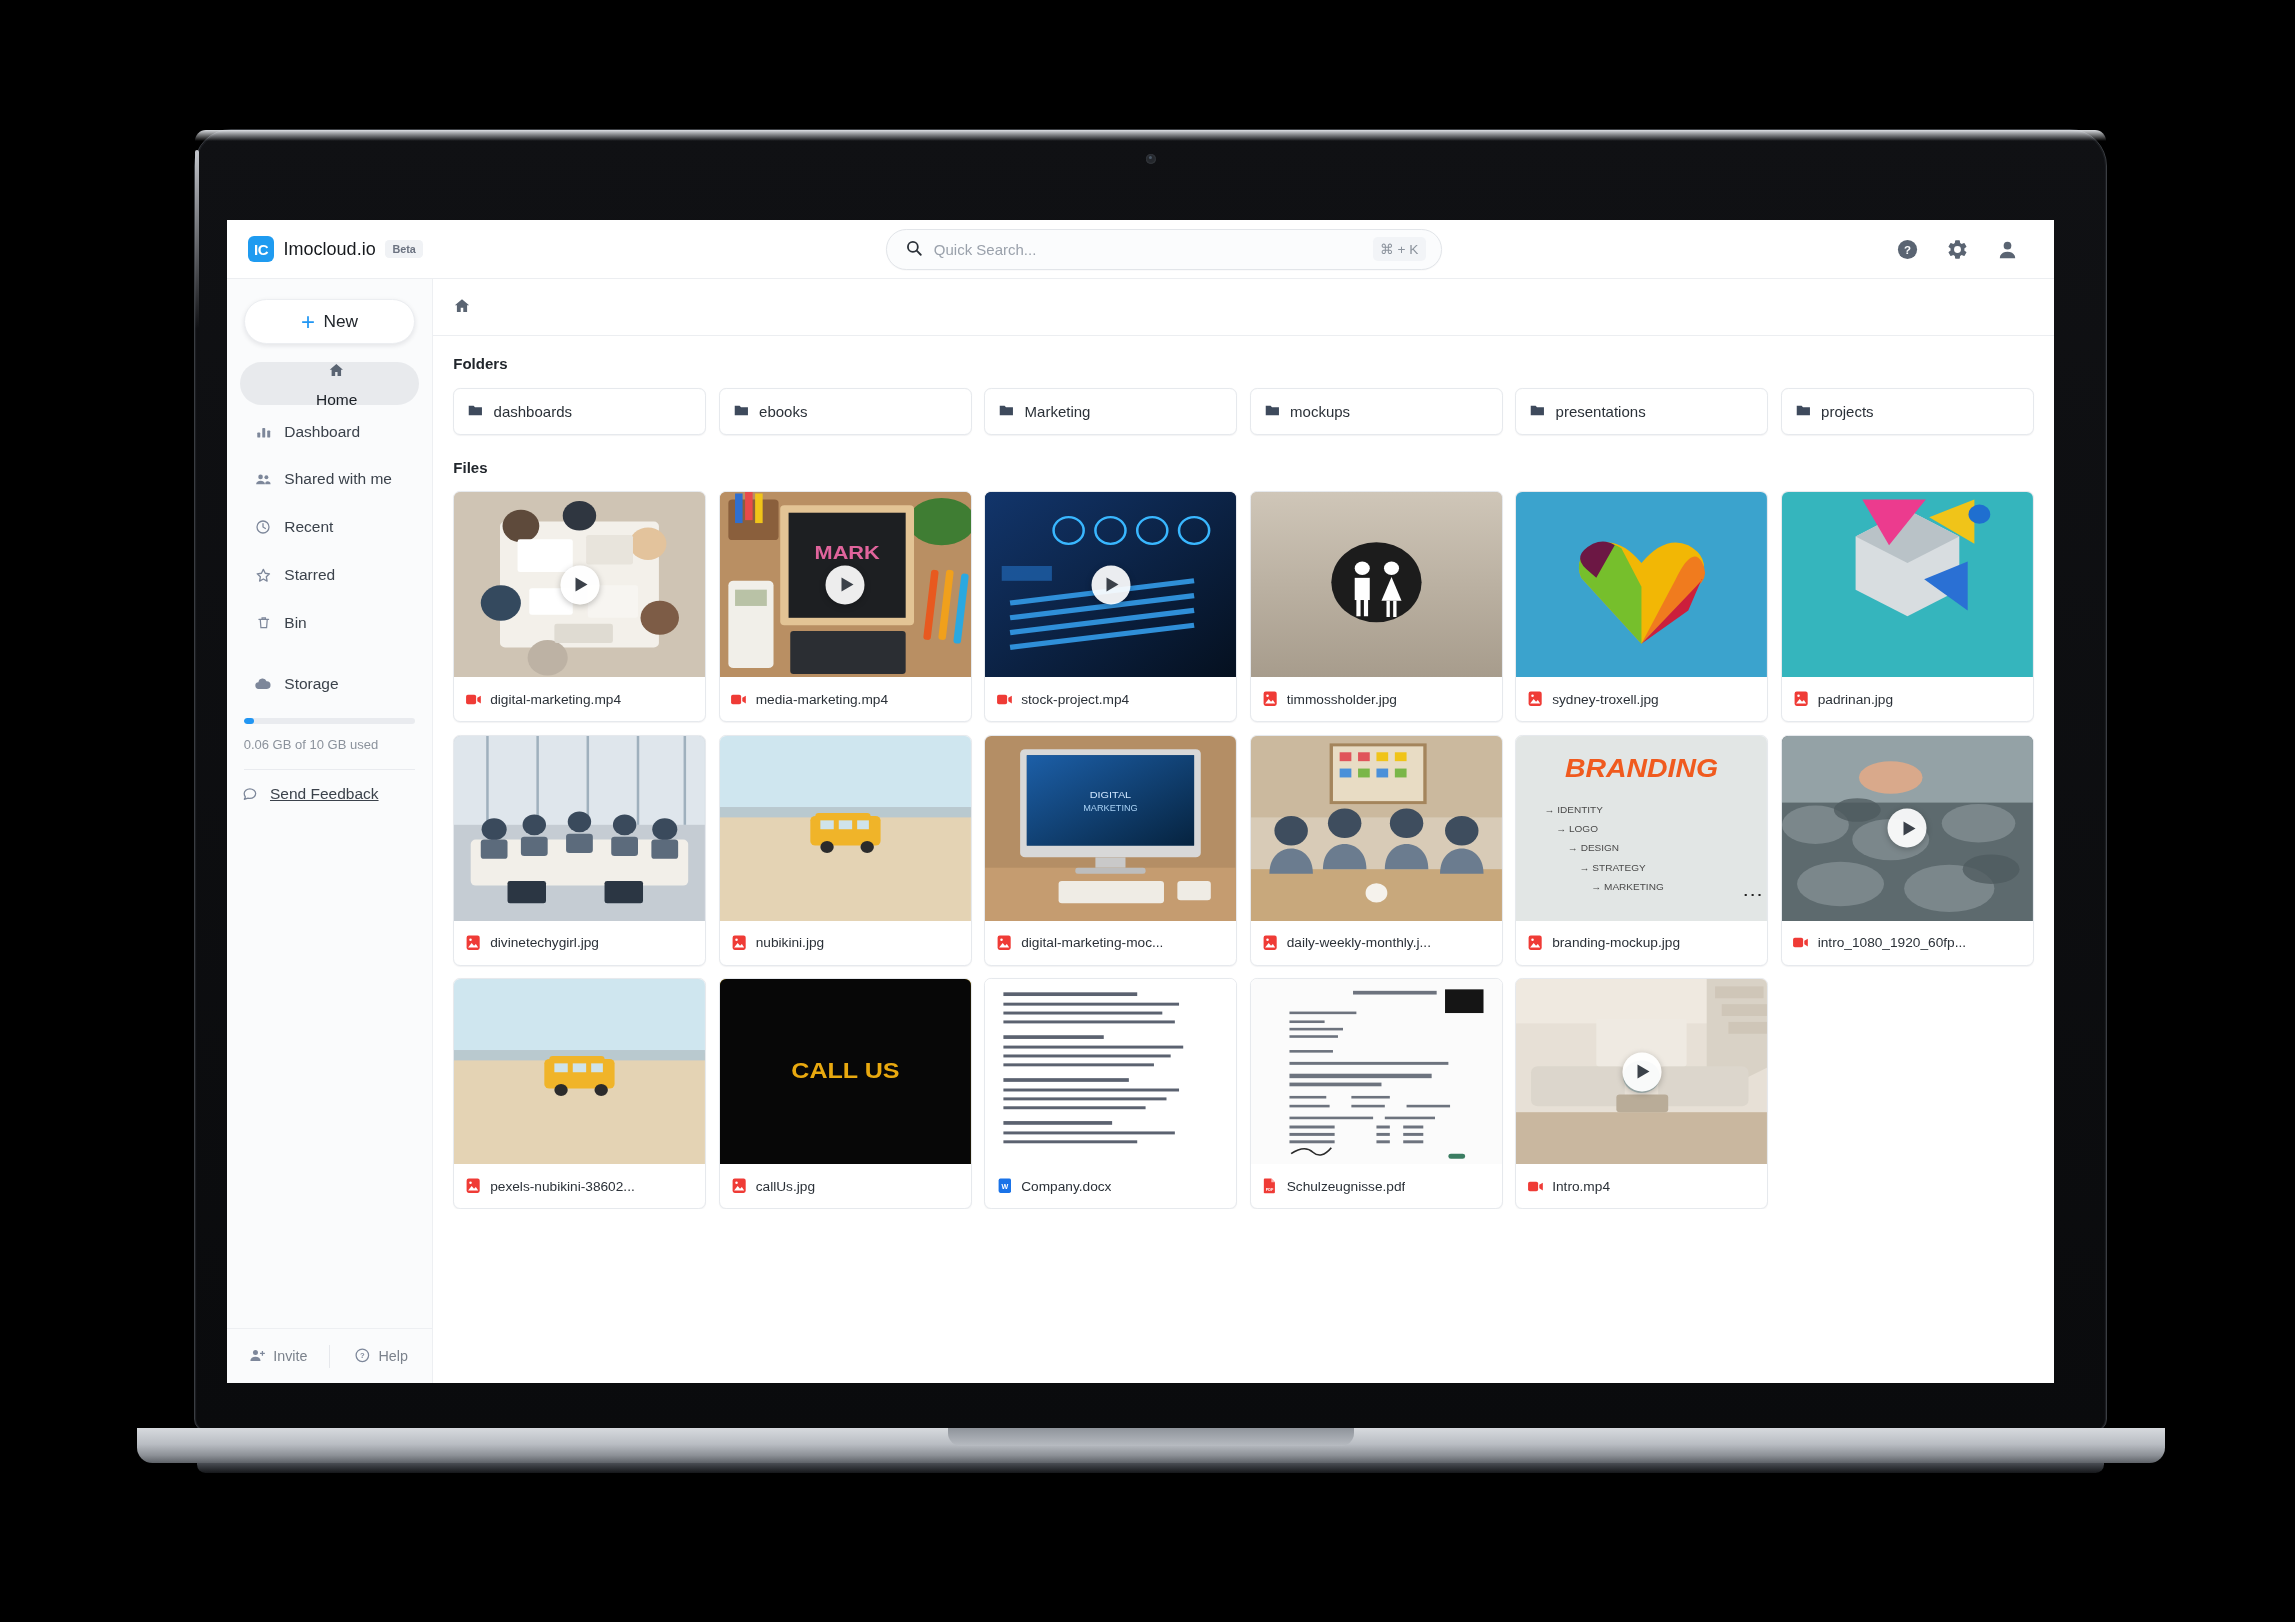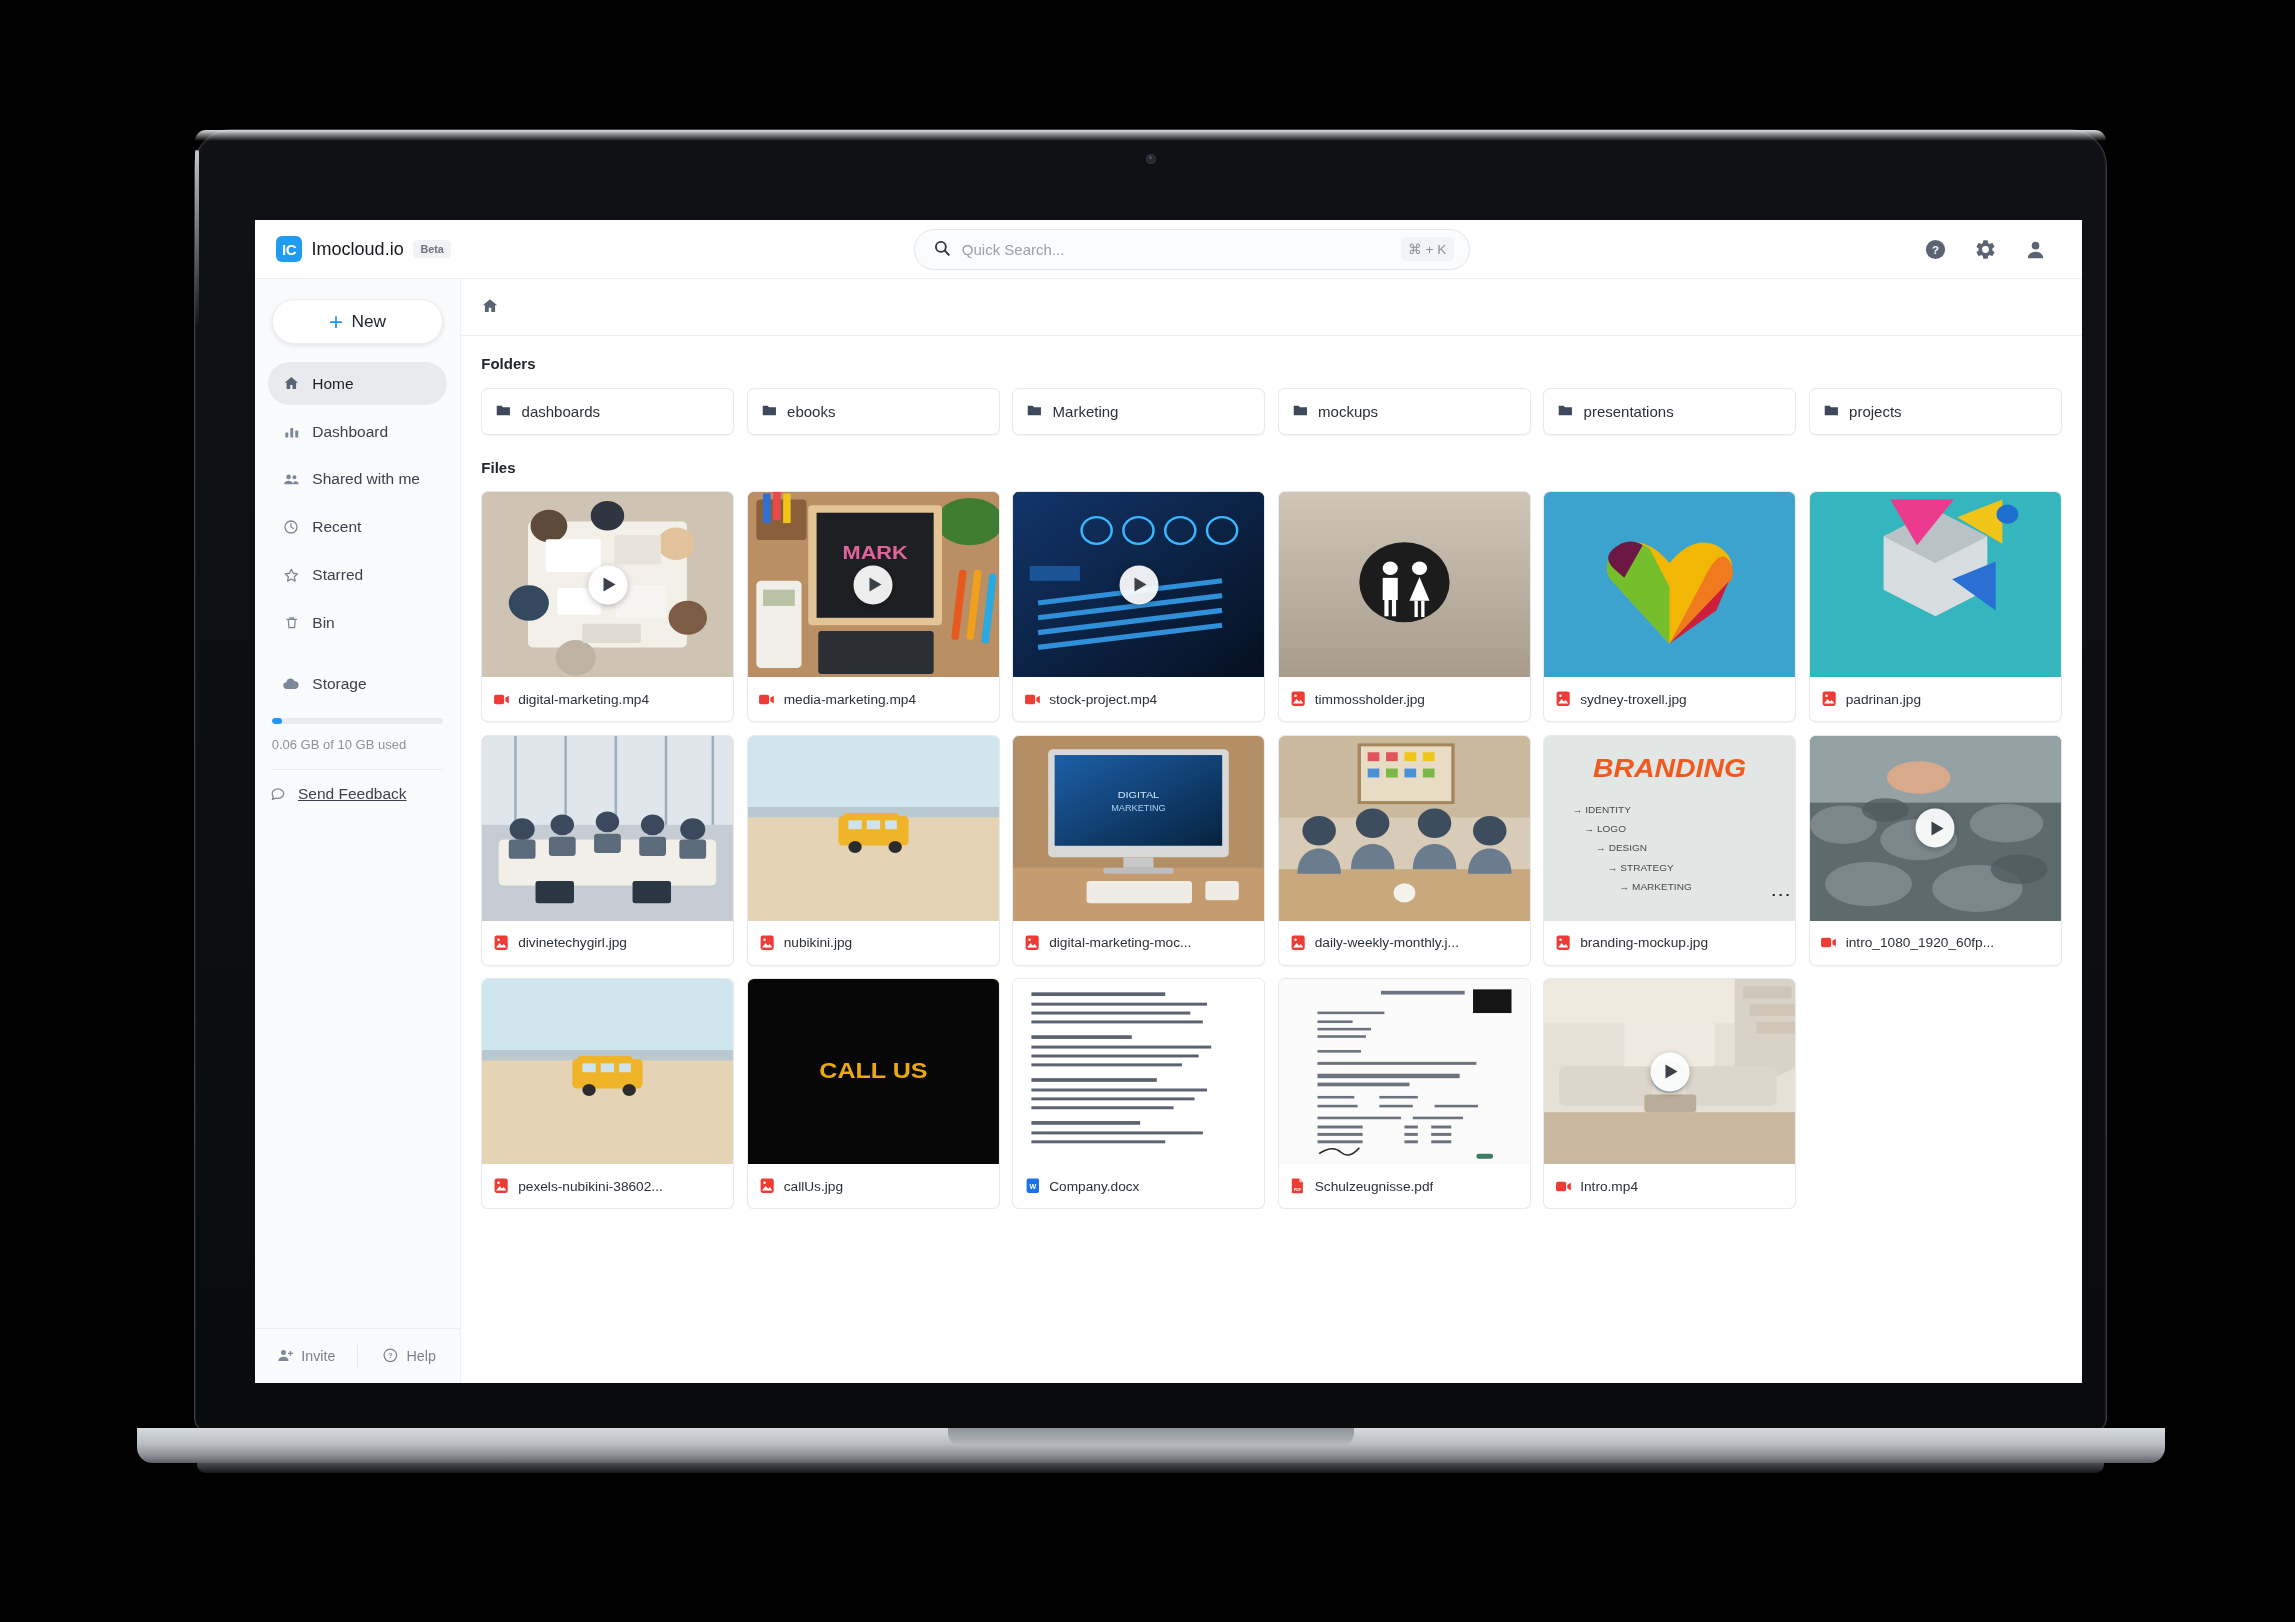--- a/index.html
+++ b/index.html
@@ -37,21 +37,21 @@
     position: absolute; left: 50%; top: 24px; transform: translateX(-50%);
     width: 10.2px; height: 10.2px; border-radius: 50%;
     background: #24272c; box-shadow: inset 0 0 1.8px #4d5258;
   }
   .camera::after {
     content:''; position:absolute; left:3px; top:2.4px;
     width:3px;height:3px;border-radius:50%;background:#4a5766;
   }
   .screen {
     position: absolute;
-    left: 60px; top: 90px; width: 1827px; height: 1163px;
+    left: 32px; top: 90px; width: 1827px; height: 1163px;
     background: #ffffff;
     overflow: hidden;
   }
   
   #laptop-base {
     position: absolute;
     left: 137px; top: 1428px; width: 2028px; height: 35px;
     background: linear-gradient(180deg,#d7dade 0%, #b9bdc3 46%, #8d9197 78%, #5e6268 100%);
     border-radius: 0 0 15.5px 15.5px;
   }
@@ -112,21 +112,21 @@
     display:flex; align-items:center; justify-content:center; gap: 8.4px;
     cursor: pointer;
   }
   .new-plus { font-size: 24px; color: #2196f3; line-height: 0.8; font-weight: 300; }
   .new-label { font-size: 17.3px; color: #21262c; font-weight: 500; }
   .nav { padding: 0 13px; }
   .nav-item {
     height: 43px; border-radius: 21.5px; display:flex; align-items:center;
     gap: 12px; padding-left: 14.3px; cursor:pointer; margin-bottom: 4.8px;
   }
-  .nav-item.active { background: #e8eaed; }
+  .nav-item.active { background: #e8eaed; flex-direction: column; }
   .nav-label { font-size: 15.5px; color: #3b424b; }
   .nav-item.active .nav-label { color: #1a1f25; font-weight: 500; }
   .nav-ico { width: 18px; display:flex; align-items:center; justify-content:center; }
   .nav-sep { height: 13px; }
   .storage-bar {
     margin: 8.4px 16.7px 0 16.7px; height: 6px; border-radius: 3px; background: #e9ebef;
     position: relative; overflow: hidden;
   }
   .storage-fill { position:absolute; left:0; top:0; height:100%; background:#2196f3; border-radius:3px; }
   .storage-text { margin: 13px 16.7px 0 16.7px; font-size: 13px; color: #8b929c; }

